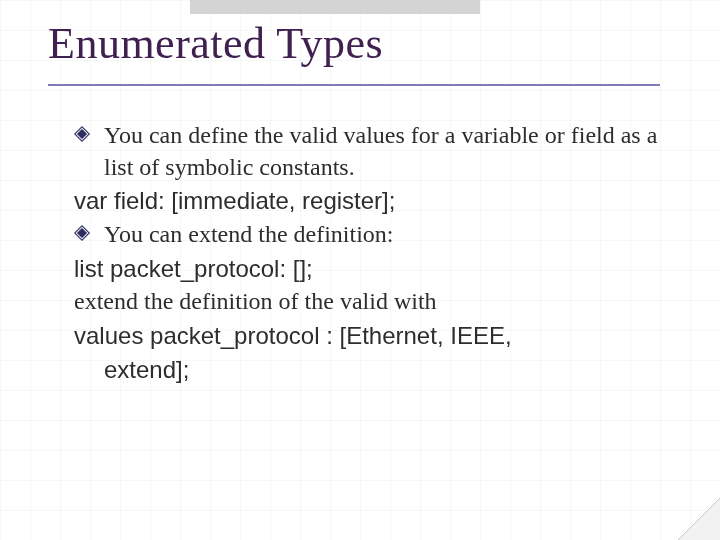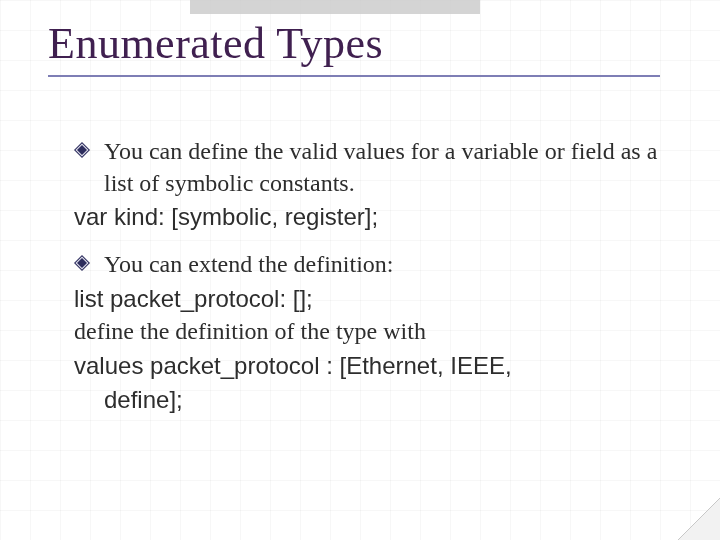--- a/index.html
+++ b/index.html
@@ -31,36 +31,35 @@
   }
   .title {
     position: absolute;
     top: 18px;
     left: 48px;
     right: 60px;
     font-size: 44px;
     font-weight: 400;
     color: #402050;
     border-bottom: 2px solid #7e7eb5;
-    padding-bottom: 6px;
+    padding-bottom: 15px;
     letter-spacing: 0.5px;
   }
   .body {
     position: absolute;
     top: 120px;
     left: 72px;
     right: 60px;
     font-size: 24px;
     line-height: 1.32;
   }
   .bullet {
     position: relative;
     padding-left: 32px;
     margin-bottom: 2px;
-    margin-top: 16px;
   }
   .bullet .icon {
     position: absolute;
     left: 2px;
     top: 6px;
     width: 16px;
     height: 16px;
   }
   .bullet .icon svg { display:block; }
   .plain {
@@ -107,38 +106,38 @@
       <span class="icon">
         <svg width="16" height="16" viewBox="0 0 16 16">
           <polygon points="8,0 16,8 8,16 0,8" fill="#2e2e5e"></polygon>
           <polygon points="8,1.5 14.5,8 8,14.5 1.5,8" fill="#e6e6f2"></polygon>
           <polygon points="8,3 13,8 8,13 3,8" fill="#2e2e5e"></polygon>
         </svg>
       </span>
       <span>You can define the valid values for a variable or field as a list of symbolic constants.</span>
     </div>
 
-    <div class="plain code">var kind: [symbolic, register];</div>
+    <div class="plain code">var field: [immediate, register];</div>
 
     <div class="bullet">
       <span class="icon">
         <svg width="16" height="16" viewBox="0 0 16 16">
           <polygon points="8,0 16,8 8,16 0,8" fill="#2e2e5e"></polygon>
           <polygon points="8,1.5 14.5,8 8,14.5 1.5,8" fill="#e6e6f2"></polygon>
           <polygon points="8,3 13,8 8,13 3,8" fill="#2e2e5e"></polygon>
         </svg>
       </span>
       <span>You can extend the definition:</span>
     </div>
 
     <div class="plain code">list packet_protocol: [];</div>
 
-    <div class="plain">define the definition of the type with</div>
+    <div class="plain">extend the definition of the valid with</div>
 
     <div class="plain code">values packet_protocol : [Ethernet, IEEE,</div>
-    <div class="plain code indent-code">define];</div>
+    <div class="plain code indent-code">extend];</div>
 
   </div>
 
   <div class="corner-cover"></div>
   <div class="corner-fold"></div>
 
 </div>
 
 </body></html>

